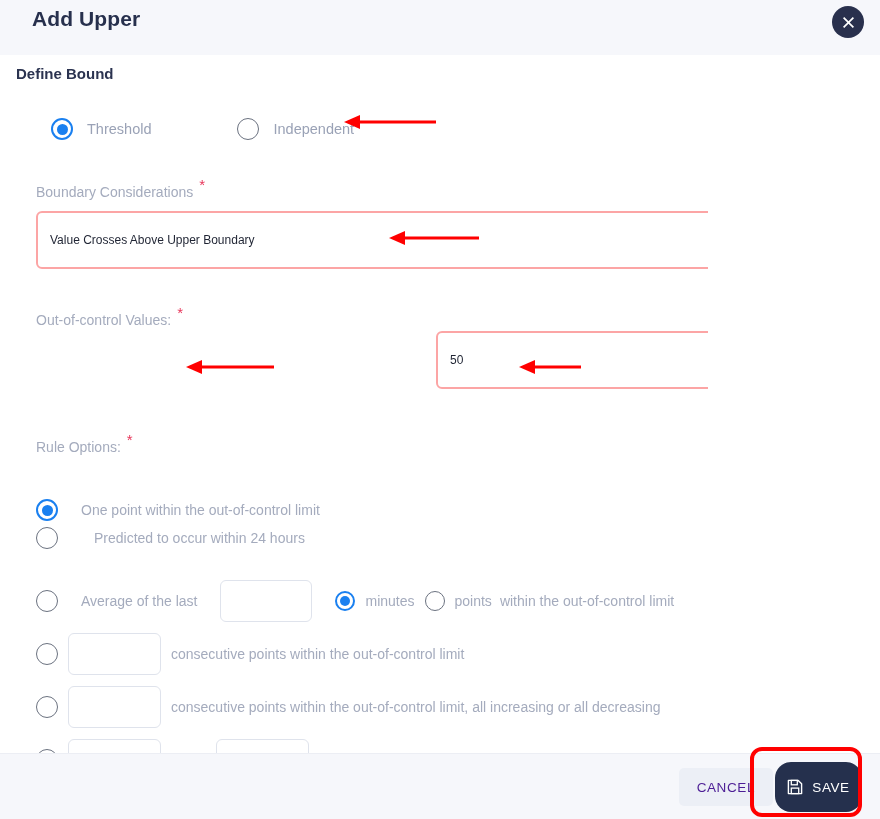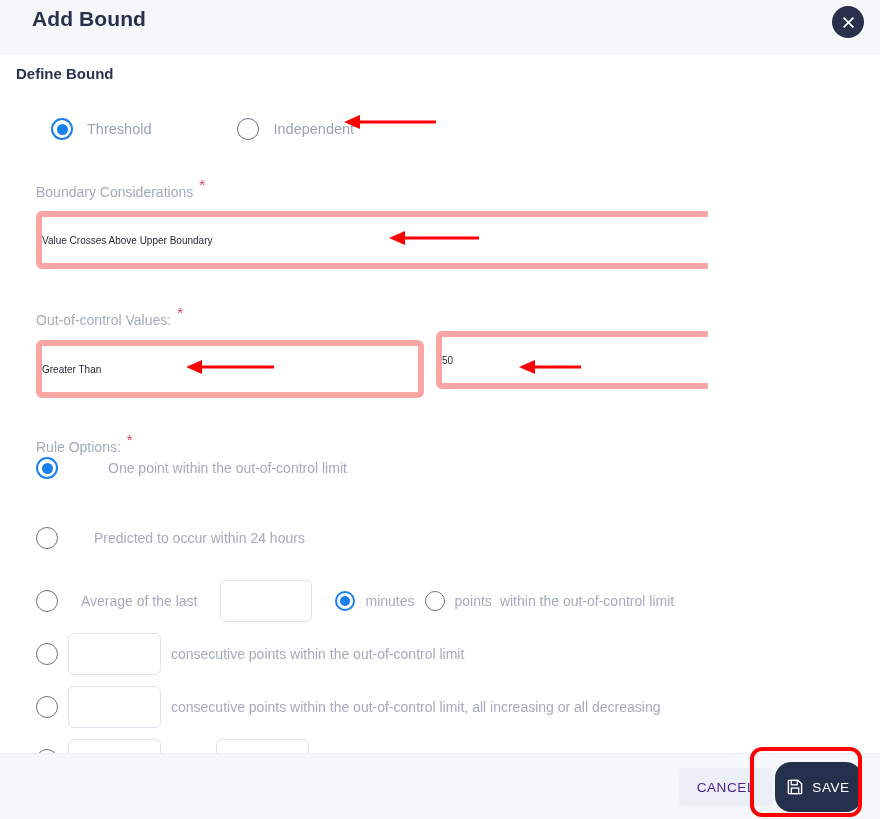--- a/index.html
+++ b/index.html
@@ -128,27 +128,27 @@
     color: #e8365a;
     font-size: 15px;
     position: relative;
     top: -7px;
     left: 6px;
   }
 
   
   .txtbox {
     position: absolute;
-    border: 6px solid #fca5a5;
+    border: 2px solid #fca5a5;
     border-radius: 6px;
     background: #ffffff;
     font-family: "Liberation Sans", sans-serif;
-    font-size: 10px;
+    font-size: 12px;
     color: #1f2433;
-    padding: 0 0;
+    padding: 0 12px;
     outline: none;
   }
 
   
   .opt-row {
     position: absolute;
     left: 36px;
     display: flex;
     align-items: center;
     white-space: nowrap;
@@ -234,21 +234,21 @@
     border-radius: 12px;
     pointer-events: none;
   }
 </style>
 </head>
 <body>
 
 <div id="app">
 
   <div class="modal-header">
-    <div class="modal-title">Add Bound</div>
+    <div class="modal-title">Add Upper</div>
     <button class="close-btn">
       <span>
         <svg width="13" height="13" viewBox="0 0 13 13">
           <path d="M2.2 1.0 L6.5 5.3 L10.8 1.0 L12.0 2.2 L7.7 6.5 L12.0 10.8 L10.8 12.0 L6.5 7.7 L2.2 12.0 L1.0 10.8 L5.3 6.5 L1.0 2.2 Z" fill="#ffffff"></path>
         </svg>
       </span>
     </button>
   </div>
 
   <div class="modal-body">
@@ -267,28 +267,27 @@
     </div>
 
     <div class="field-label" style="left:36px; top:128px;">
       <span>Boundary Considerations</span><span class="req">*</span>
     </div>
     <input class="txtbox" style="left: 36px; top: 156px; width: 808px; height: 58px;" value="Value Crosses Above Upper Boundary">
 
     <div class="field-label" style="left:36px; top:256px;">
       <span>Out-of-control Values:</span><span class="req">*</span>
     </div>
-    <input class="txtbox" style="left: 36px; top: 285px; width: 388px; height: 58px;" value="Greater Than">
     <input class="txtbox" style="left: 436px; top: 276px; width: 408px; height: 58px;" value="50">
 
     <div class="field-label" style="left:36px; top:383px;">
       <span>Rule Options:</span><span class="req">*</span>
     </div>
 
-    <div class="opt-row" style="top:402px;gap:27px;">
+    <div class="opt-row" style="top:444px;">
       <span class="radio on"></span>
       <span class="opt-text gap-l">One point within the out-of-control limit</span>
     </div>
 
     <div class="opt-row" style="top:472px;gap:13px;">
       <span class="radio off"></span>
       <span class="opt-text gap-l">Predicted to occur within 24 hours</span>
     </div>
 
     <div class="opt-row" style="top:578px;">

